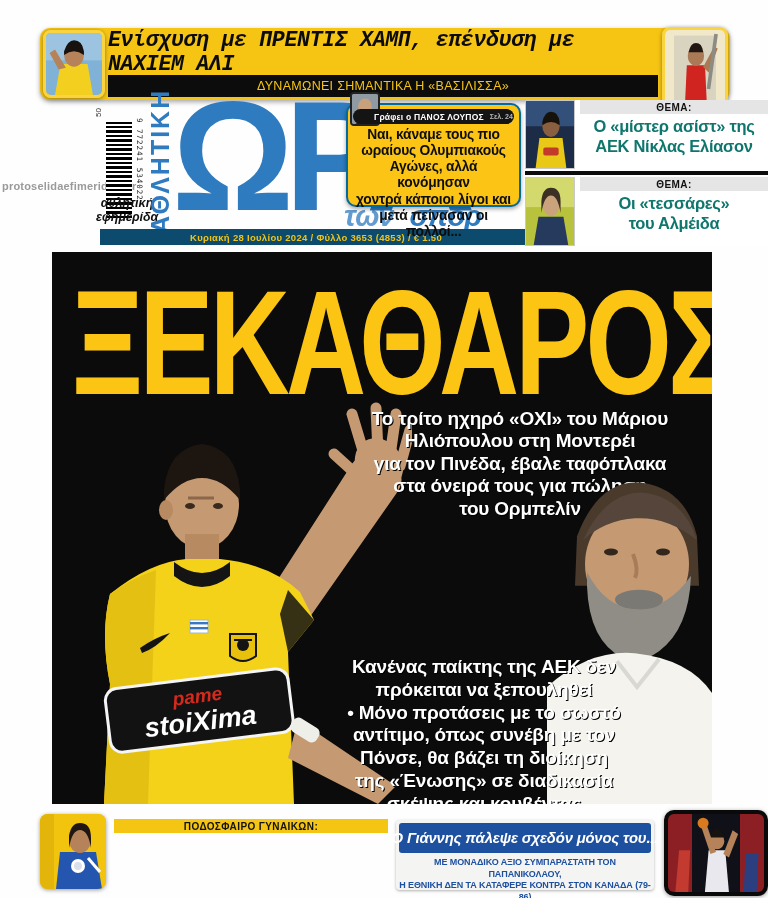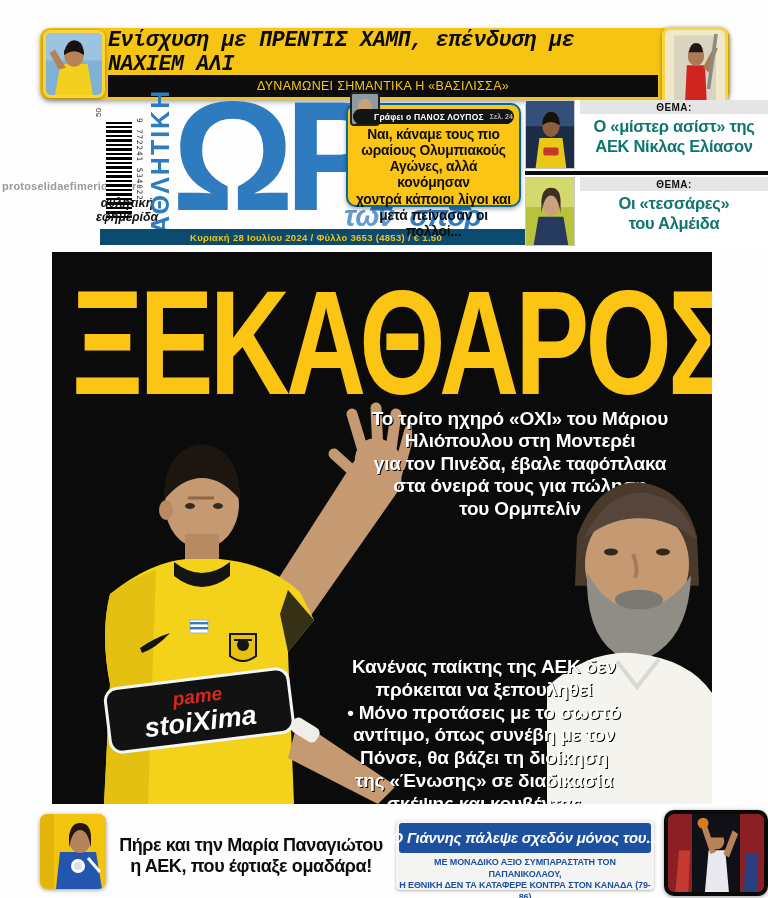--- a/index.html
+++ b/index.html
@@ -298,22 +298,21 @@
         <rect width="66" height="75" fill="#f2c40e"></rect>
         <rect x="0" y="0" width="14" height="75" fill="#e3b40a"></rect>
         <path d="M16 75 L20 38 L56 38 L62 75 Z" fill="#2456b0"></path>
         <ellipse cx="40" cy="26" rx="11" ry="13" fill="#b5825a"></ellipse>
         <path d="M29 22 Q31 9 40 9 Q51 9 51 24 L51 34 Q48 16 40 16 Q32 16 29 34 Z" fill="#201712"></path>
         <circle cx="38" cy="52" r="7" fill="#ffffff"></circle>
         <circle cx="38" cy="52" r="4" fill="#d9dfeb"></circle>
         <path d="M48 44 L60 58" stroke="#ffffff" stroke-width="3"></path>
       </svg>
     </div>
-    <div class="bl-title preline">Πήρε και την Μαρία Παναγιώτου
-η ΑΕΚ, που έφτιαξε ομαδάρα!</div>
+    <div class="bl-kicker">ΠΟΔΟΣΦΑΙΡΟ ΓΥΝΑΙΚΩΝ:</div>
   </div>
 
   <div class="bottom-right">
     <div class="br-panel">
       <div class="br-bluebox">
         <span class="br-title">Ο Γιάννης πάλεψε σχεδόν μόνος του...</span>
       </div>
       <div class="br-sub preline">ΜΕ ΜΟΝΑΔΙΚΟ ΑΞΙΟ ΣΥΜΠΑΡΑΣΤΑΤΗ ΤΟΝ ΠΑΠΑΝΙΚΟΛΑΟΥ,
 Η ΕΘΝΙΚΗ ΔΕΝ ΤΑ ΚΑΤΑΦΕΡΕ ΚΟΝΤΡΑ ΣΤΟΝ ΚΑΝΑΔΑ (79-86)</div>
     </div>

